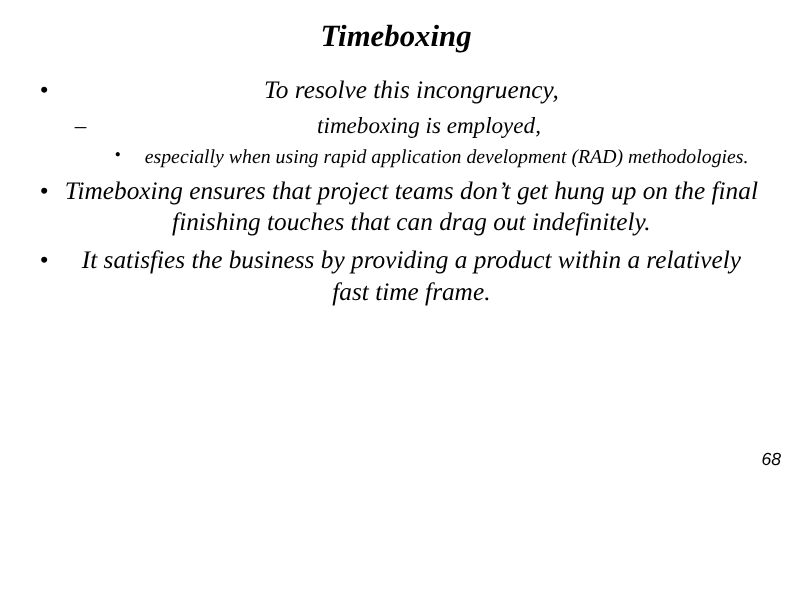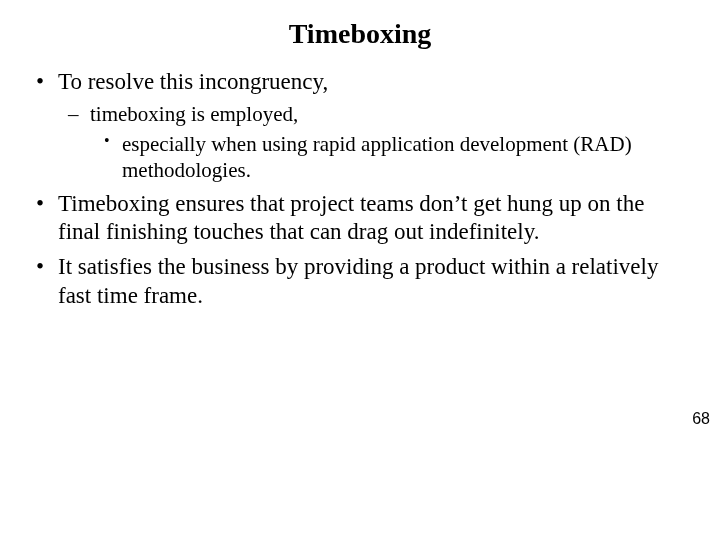--- a/index.html
+++ b/index.html
@@ -11,37 +11,39 @@
     font-family: "Times New Roman", Times, serif;
     color: #000;
     position: relative;
     overflow: hidden;
   }
   .slide {
     width: 720px;
     height: 436px;
     position: relative;
     box-sizing: border-box;
+    font-style: italic;
   }
   .title {
     text-align: center;
     font-weight: bold;
     font-size: 28px;
     padding-top: 18px;
     padding-bottom: 10px;
   }
   .body {
     padding: 8px 30px 0 30px;
     font-size: 23px;
     line-height: 1.25;
   }
   ul.lvl1 {
     list-style: none;
     margin: 0;
     padding: 0;
+    text-align: center;
   }
   ul.lvl1 > li {
     position: relative;
     padding-left: 28px;
     margin-bottom: 6px;
   }
   ul.lvl1 > li::before {
     content: "•";
     position: absolute;
     left: 6px;
@@ -67,21 +69,21 @@
   }
   ul.lvl3 {
     list-style: none;
     margin: 4px 0 4px 0;
     padding: 0;
   }
   ul.lvl3 > li {
     position: relative;
     padding-left: 22px;
     margin-left: 10px;
-    font-size: 21px;
+    font-size: 18px;
   }
   ul.lvl3 > li::before {
     content: "•";
     position: absolute;
     left: 4px;
     top: 0;
     font-size: 16px;
   }
   .pagenum {
     position: absolute;

